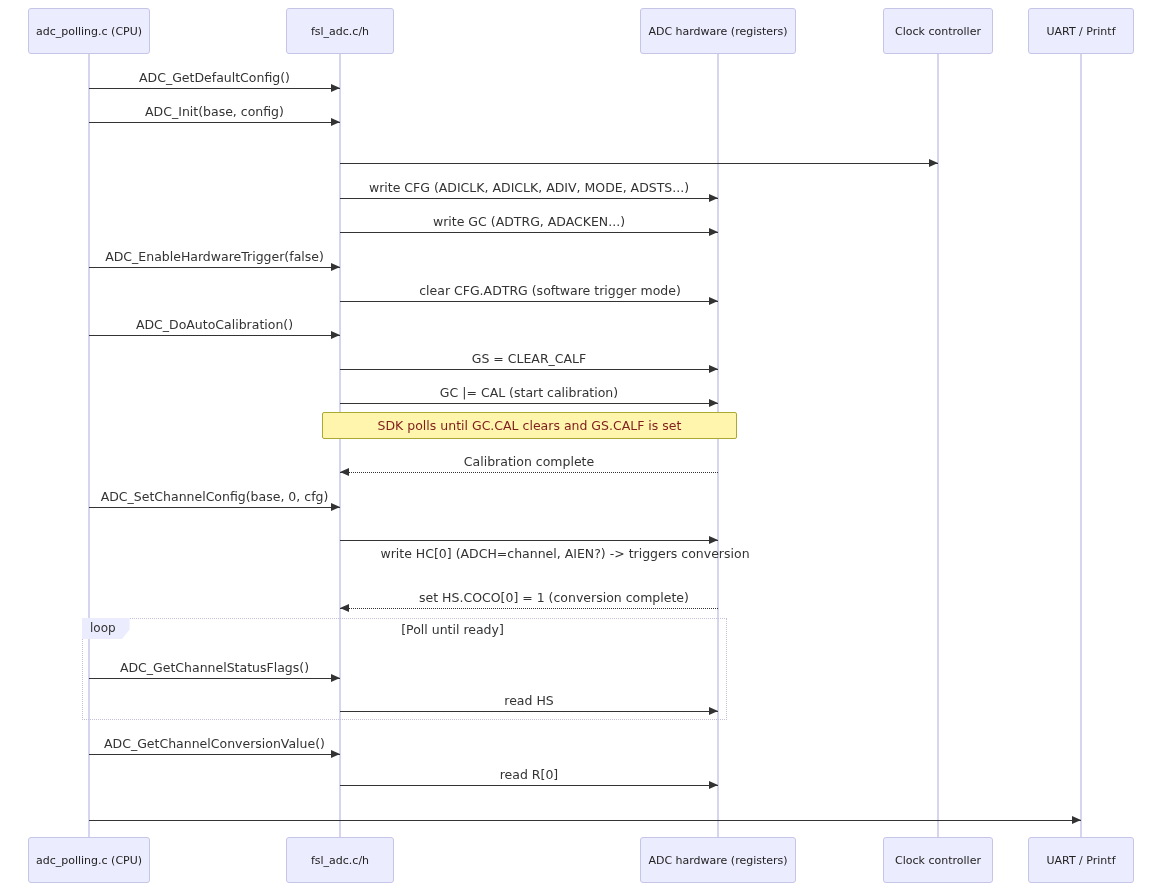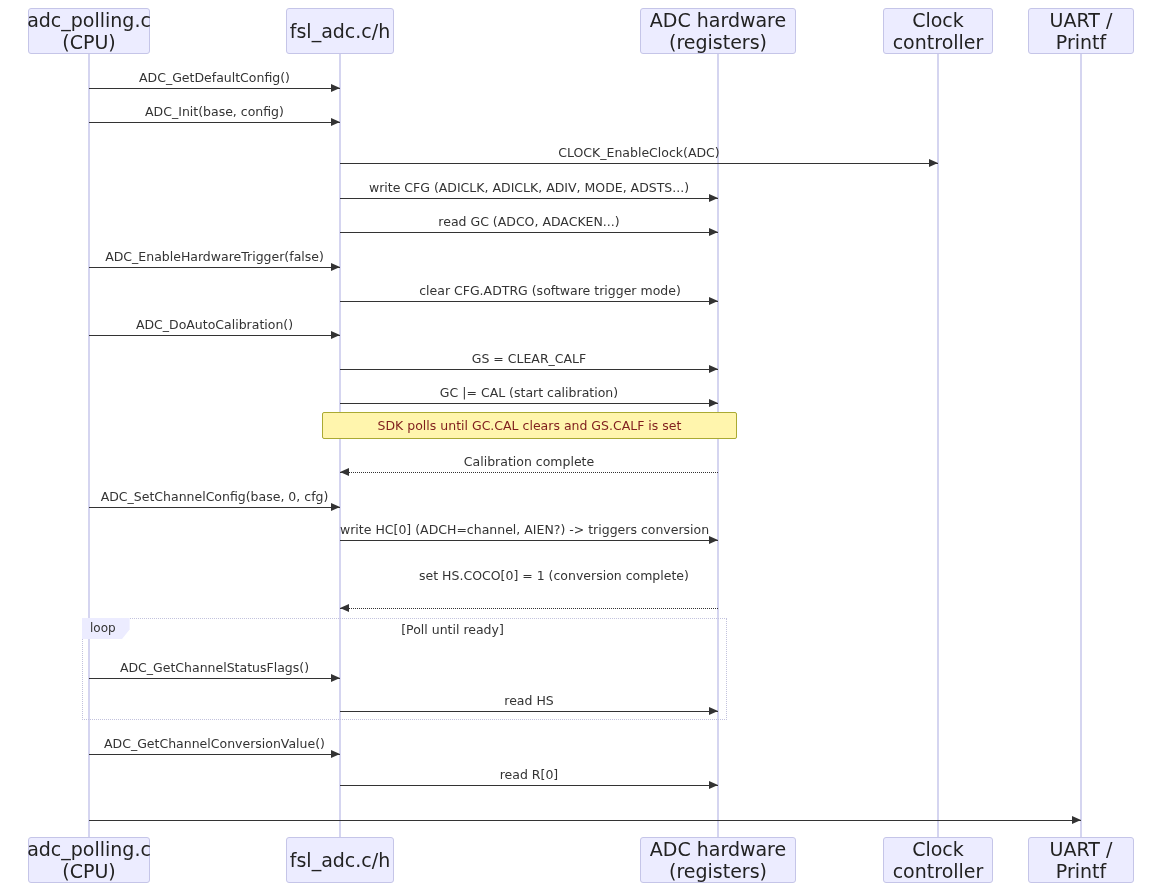--- a/index.html
+++ b/index.html
@@ -11,21 +11,21 @@
     overflow:hidden;
   }
   .participant{
     position:absolute;
     box-sizing:border-box;
     height:46px;
     background:var(--actor-fill);
     border:1px solid var(--actor-border);
     border-radius:3px;
     display:flex;align-items:center;justify-content:center;
-    font-size:19px;color:#222;
+    font-size:11px;color:#222;
     text-align:center;
     z-index:6;
   }
   .lifeline{
     position:absolute;
     width:2px;
     background:var(--lifeline);
     z-index:1;
   }
   .msg-label{
@@ -104,29 +104,28 @@
     <div class="loop-tab" style="left: 82px; top: 618px;">loop</div>
     <div class="loop-cond" style="left: 82px; width: 645px; top: 622px; margin-left: 48px;">[Poll until ready]</div>
     <div class="msg-label" style="left: 89px; width: 251px; top: 70px;">ADC_GetDefaultConfig()</div>
     <div class="msg-line solid" style="left: 89px; width: 251px; top: 88px;">
       <div class="head right"></div>
     </div>
     <div class="msg-label" style="left: 89px; width: 251px; top: 104px;">ADC_Init(base, config)</div>
     <div class="msg-line solid" style="left: 89px; width: 251px; top: 122px;">
       <div class="head right"></div>
     </div>
-    <div class="msg-label" style="left: 340px; width: 598px; top: 145px;">CLOCK_EnableClock(ADC)</div>
     <div class="msg-line solid" style="left: 340px; width: 598px; top: 163px;">
       <div class="head right"></div>
     </div>
     <div class="msg-label" style="left: 340px; width: 378px; top: 180px;">write CFG (ADICLK, ADICLK, ADIV, MODE, ADSTS...)</div>
     <div class="msg-line solid" style="left: 340px; width: 378px; top: 198px;">
       <div class="head right"></div>
     </div>
-    <div class="msg-label" style="left: 340px; width: 378px; top: 214px;">read GC (ADCO, ADACKEN...)</div>
+    <div class="msg-label" style="left: 340px; width: 378px; top: 214px;">write GC (ADTRG, ADACKEN...)</div>
     <div class="msg-line solid" style="left: 340px; width: 378px; top: 232px;">
       <div class="head right"></div>
     </div>
     <div class="msg-label" style="left: 89px; width: 251px; top: 249px;">ADC_EnableHardwareTrigger(false)</div>
     <div class="msg-line solid" style="left: 89px; width: 251px; top: 267px;">
       <div class="head right"></div>
     </div>
     <div class="msg-label" style="left: 340px; width: 420px; top: 283px;">clear CFG.ADTRG (software trigger mode)</div>
     <div class="msg-line solid" style="left: 340px; width: 378px; top: 301px;">
       <div class="head right"></div>
@@ -144,25 +143,25 @@
       <div class="head right"></div>
     </div>
     <div class="msg-label" style="left: 340px; width: 378px; top: 454px;">Calibration complete</div>
     <div class="msg-line dotted" style="left: 340px; width: 378px; top: 472px;">
       <div class="head left"></div>
     </div>
     <div class="msg-label" style="left: 89px; width: 251px; top: 489px;">ADC_SetChannelConfig(base, 0, cfg)</div>
     <div class="msg-line solid" style="left: 89px; width: 251px; top: 507px;">
       <div class="head right"></div>
     </div>
-    <div class="msg-label" style="left: 340px; width: 351px; top: 522px;">write HC[0] (ADCH=channel, AIEN?) -&gt; triggers conversion</div>
+    <div class="msg-label" style="left: 340px; width: 378px; top: 546px; padding-left: 36px;">write HC[0] (ADCH=channel, AIEN?) -&gt; triggers conversion</div>
     <div class="msg-line solid" style="left: 340px; width: 378px; top: 540px;">
       <div class="head right"></div>
     </div>
-    <div class="msg-label" style="left: 340px; width: 428px; top: 568px;">set HS.COCO[0] = 1 (conversion complete)</div>
+    <div class="msg-label" style="left: 340px; width: 428px; top: 590px;">set HS.COCO[0] = 1 (conversion complete)</div>
     <div class="msg-line dotted" style="left: 340px; width: 378px; top: 608px;">
       <div class="head left"></div>
     </div>
     <div class="msg-label" style="left: 89px; width: 251px; top: 660px;">ADC_GetChannelStatusFlags()</div>
     <div class="msg-line solid" style="left: 89px; width: 251px; top: 678px;">
       <div class="head right"></div>
     </div>
     <div class="msg-label" style="left: 340px; width: 378px; top: 693px;">read HS</div>
     <div class="msg-line solid" style="left: 340px; width: 378px; top: 711px;">
       <div class="head right"></div>

